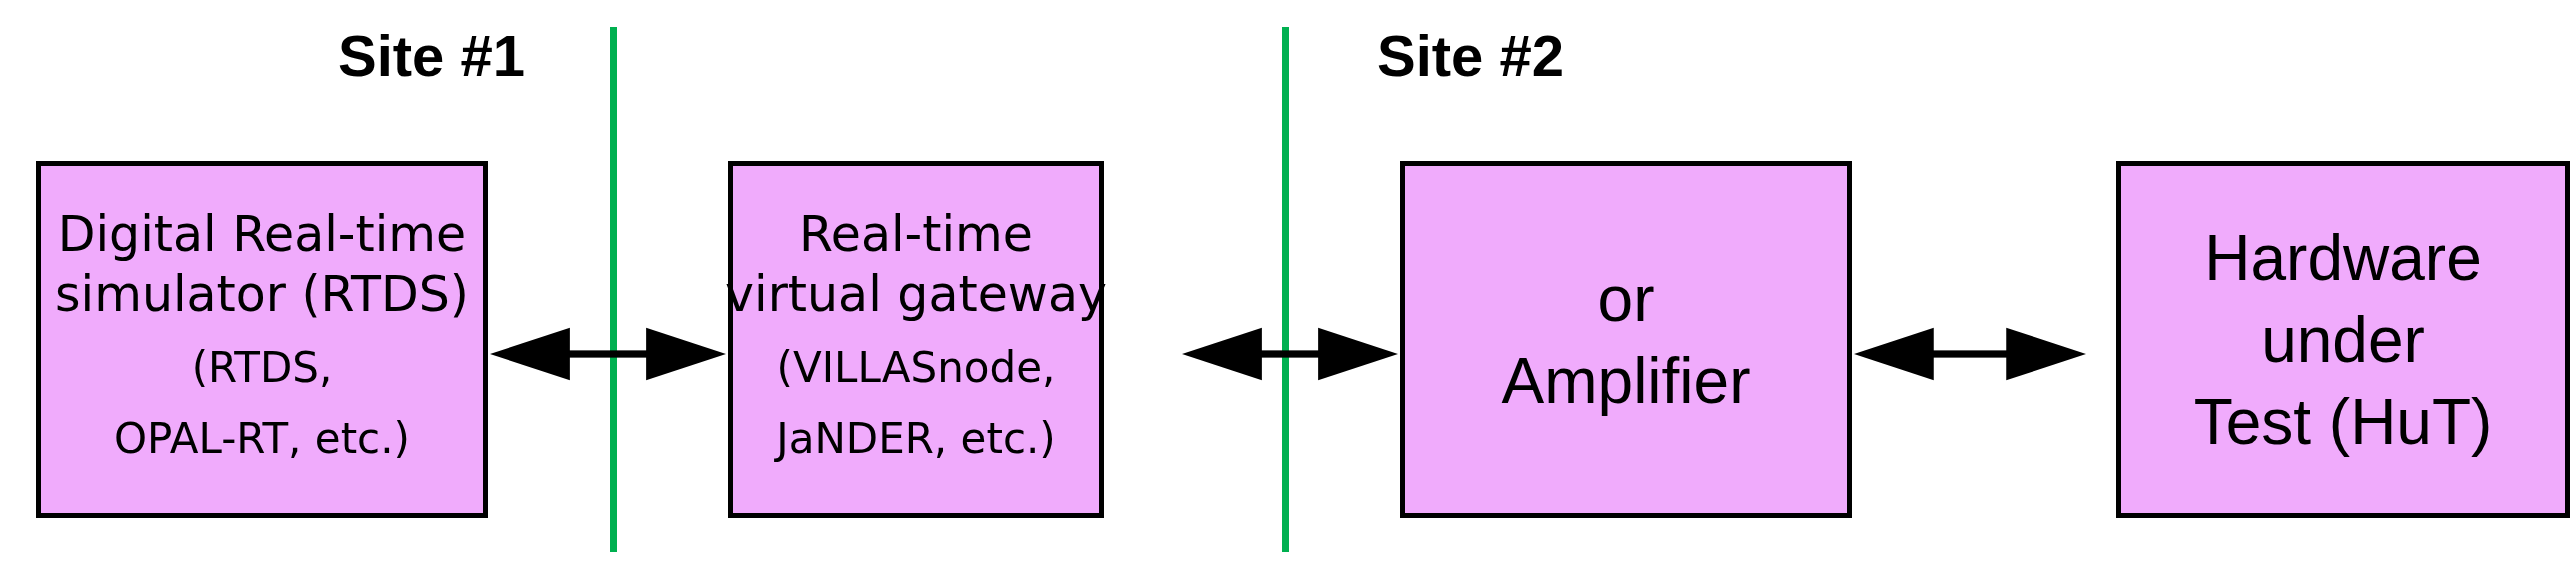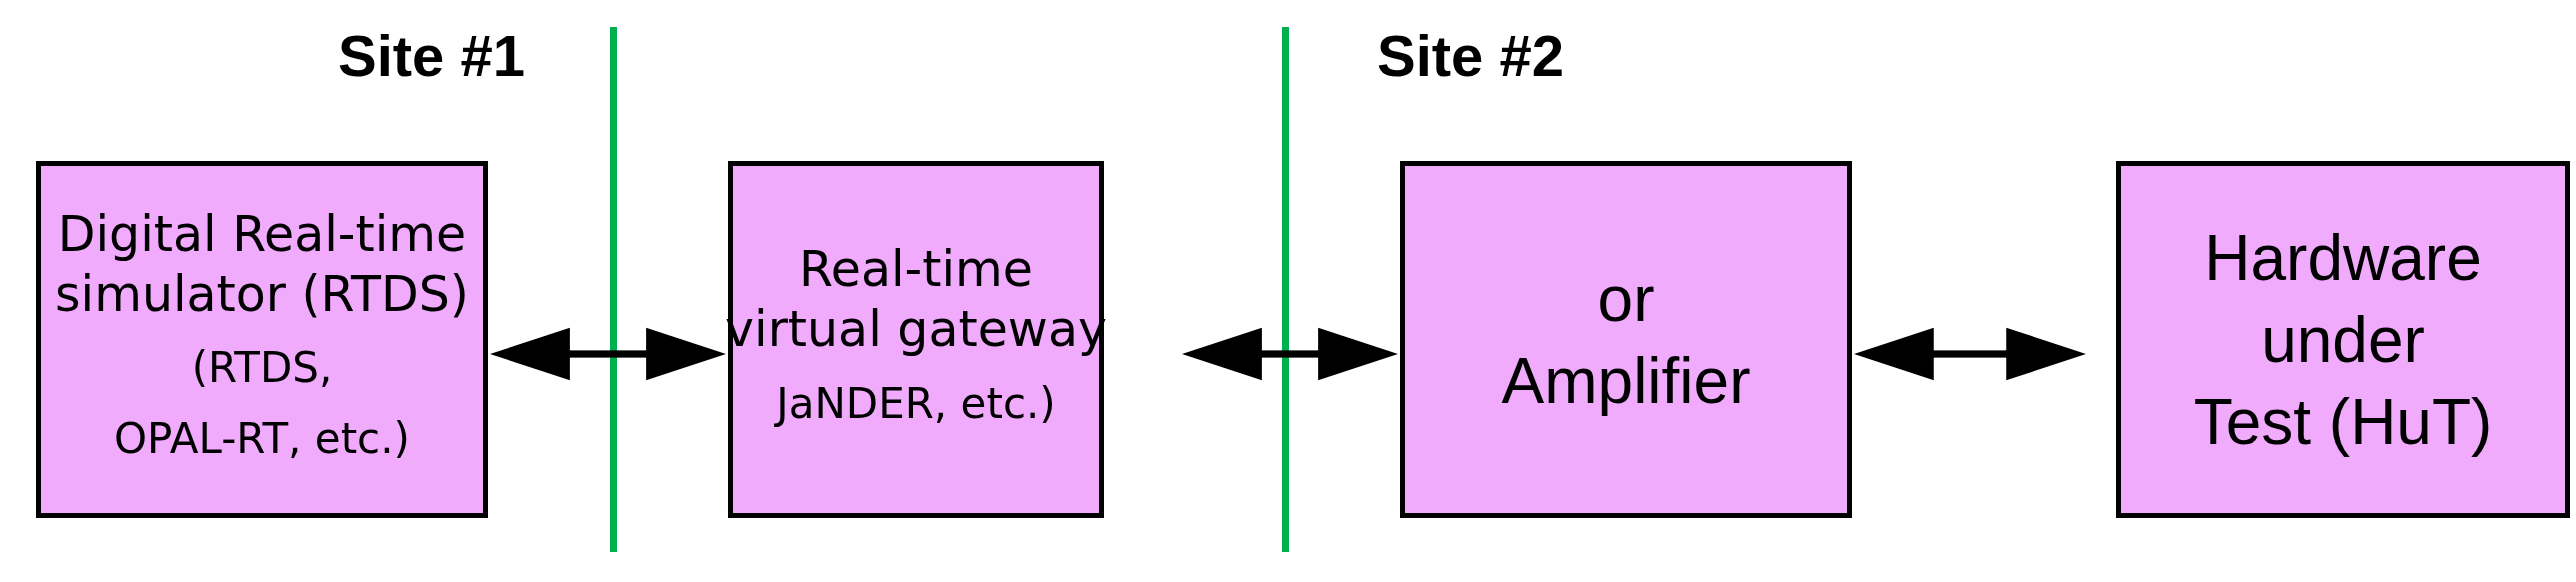--- a/index.html
+++ b/index.html
@@ -89,20 +89,21 @@
   <svg class="arrow a1" width="236" height="64" viewBox="0 0 260 70" fill="currentColor">
     <polygon points="0,35 88,6 88,64"></polygon>
     <polygon points="260,35 172,6 172,64"></polygon>
     <rect x="80" y="31" width="100" height="8"></rect>
   </svg>
 
   <div class="box b2">
     <span class="line line-main">Real-time</span>
     <span class="line line-main">virtual gateway</span>
     <div class="subgroup">
+      <span class="line line-sub">(VILLASnode,</span>
       <span class="line line-sub">JaNDER, etc.)</span>
     </div>
   </div>
 
   <svg class="arrow a2" width="216" height="64" viewBox="0 0 238 70" fill="currentColor">
     <polygon points="0,35 88,6 88,64"></polygon>
     <polygon points="238,35 150,6 150,64"></polygon>
     <rect x="80" y="31" width="78" height="8"></rect>
   </svg>
 

